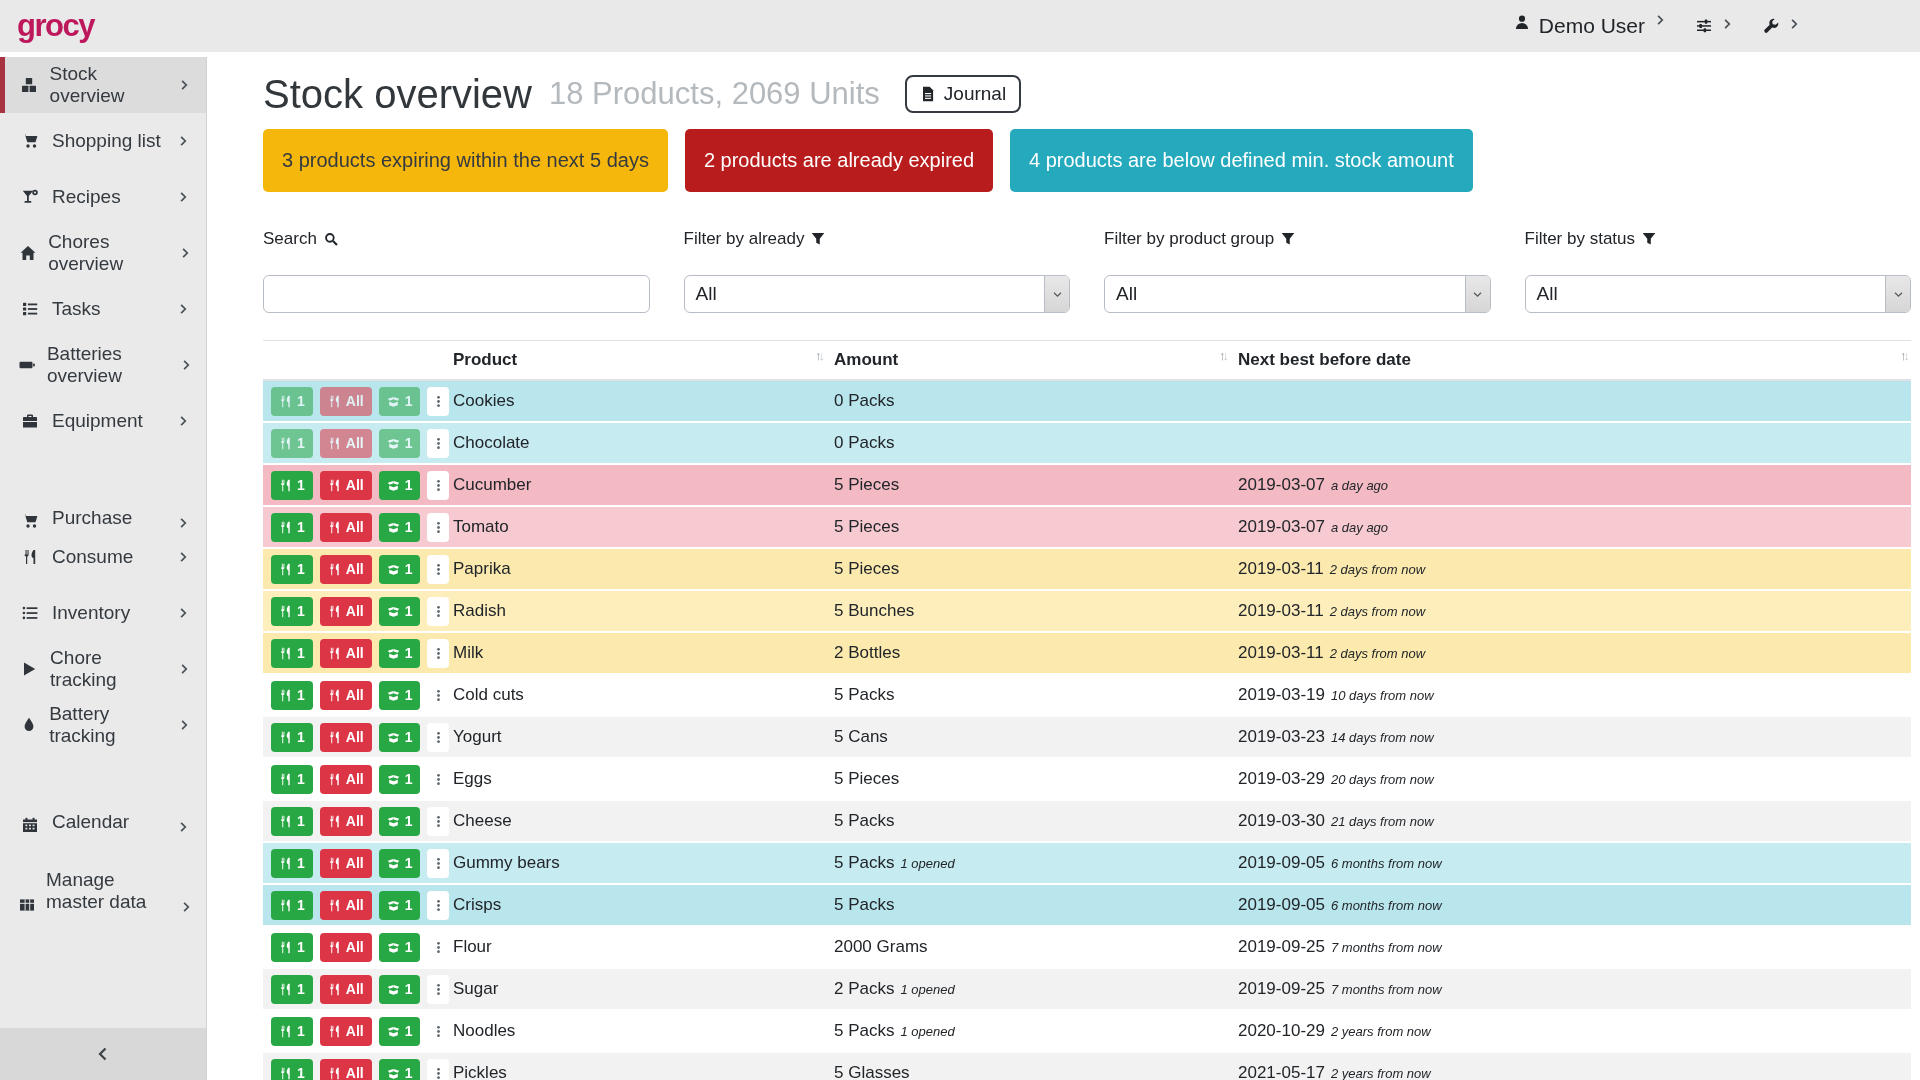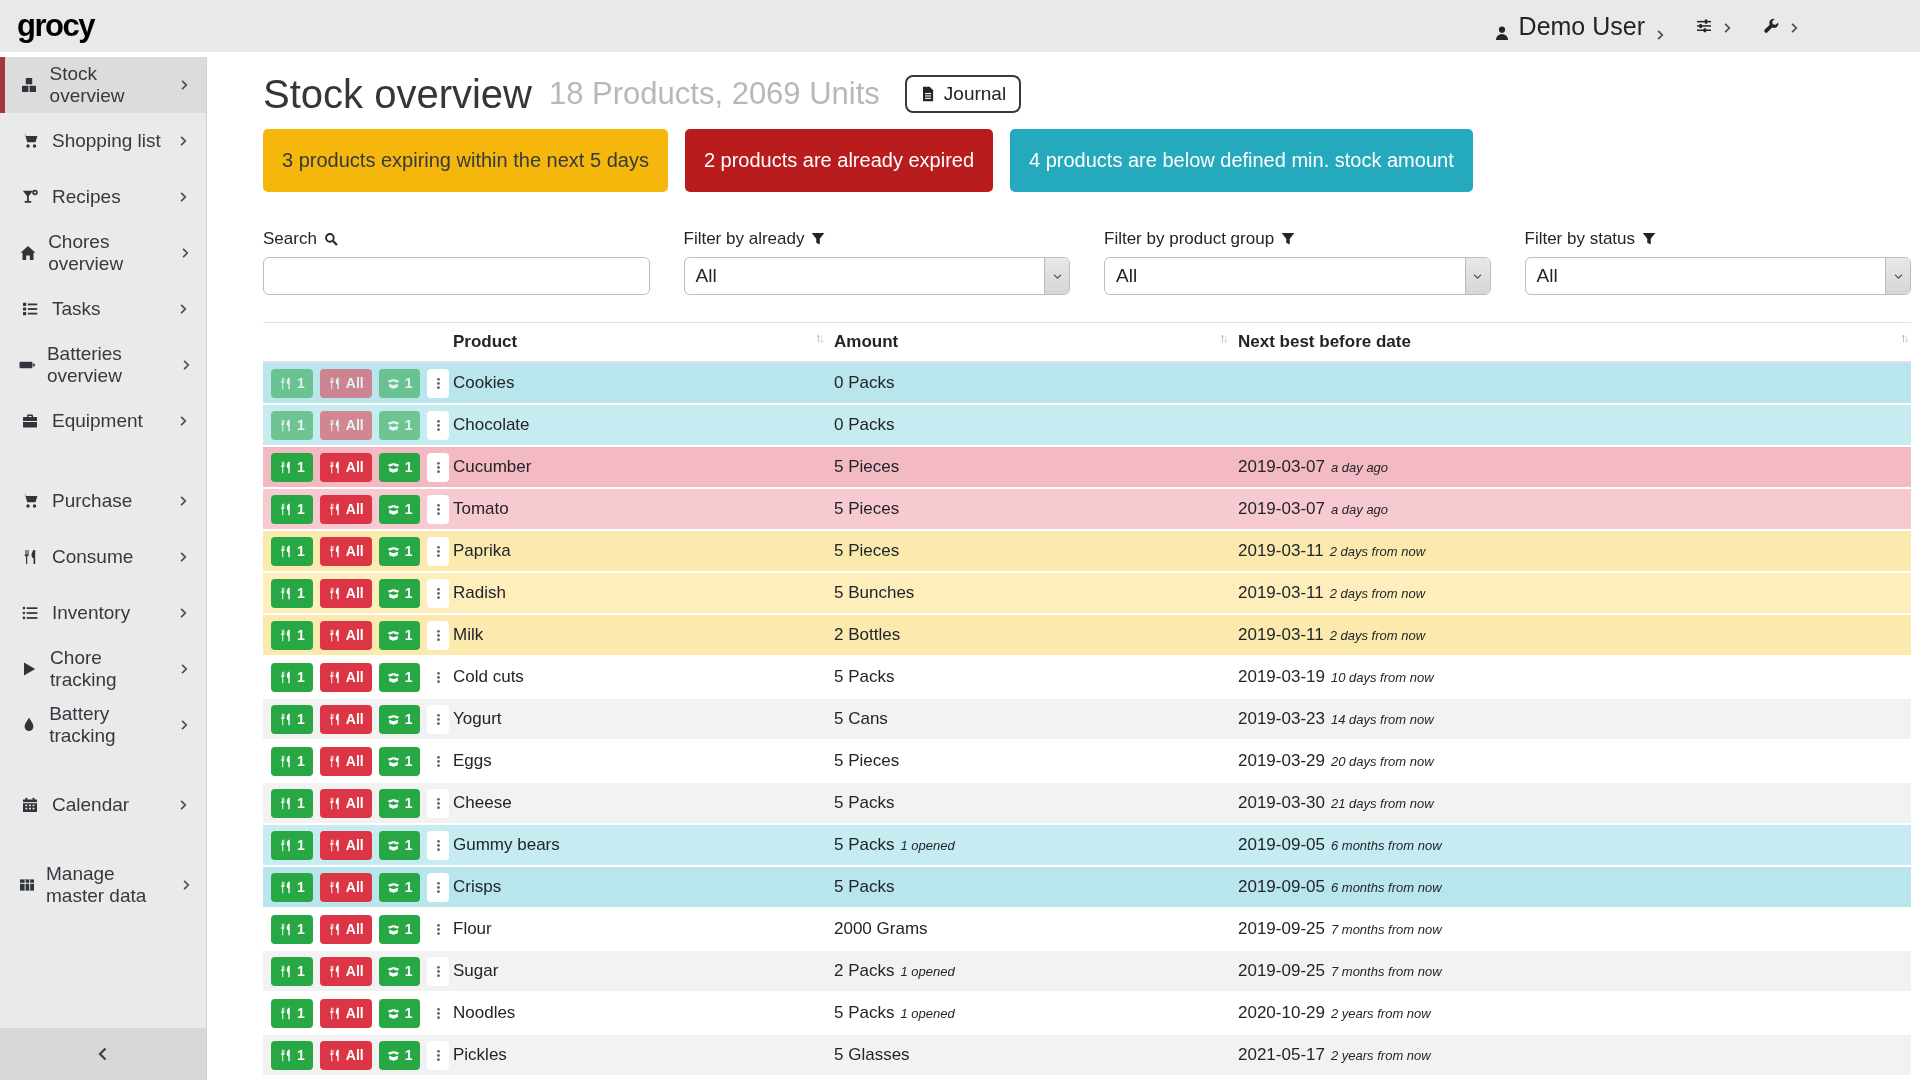--- a/index.html
+++ b/index.html
@@ -11,37 +11,37 @@
   }
   .icn { display:inline-flex; align-items:center; justify-content:center; }
   .icn svg { display:block; }
 
   
   .navbar {
     position:fixed; top:0; left:0; right:0; height:52px;
     background:#e9e9e9; display:flex; align-items:center;
     justify-content:space-between; padding:0 120px 0 17px; z-index:20;
   }
-  .logo { font-size:31px; font-weight:bold; letter-spacing:-1.5px; color:#000000; cursor:pointer; }
+  .logo { font-size:31px; font-weight:bold; letter-spacing:-1.5px; color:#be185d; cursor:pointer; }
   .nav-right { display:flex; align-items:center; gap:30px; }
-  .nav-dd { display:flex; align-items:flex-end; gap:9px; cursor:pointer; font-size:25px; color:#212529; }
+  .nav-dd { display:flex; align-items:flex-start; gap:9px; cursor:pointer; font-size:21px; color:#212529; }
   .nav-dd .chev { color:#495057; }
 
   
   .sidebar {
     position:fixed; top:57px; left:0; bottom:0; width:207px;
     background:#eaeaea; border-right:1px solid #d2d2d2; z-index:10;
   }
   .nav-item {
     height:56px; display:flex; align-items:center; gap:11px;
     padding:0 12px 0 19px; font-size:19px; color:#343a40; cursor:pointer;
   }
   .nav-item .icn { width:22px; color:#2f353b; }
   .nav-item.active { background:#dcdcdc; border-left:5px solid #a6333f; padding-left:14px; }
-  .nav-item.gap { margin-top:24px; }
+  .nav-item.gap { margin-top:24px;align-items:flex-end; }
   .nav-item .chev { margin-left:auto; color:#495057; }
   .sidebar-footer {
     position:absolute; left:0; right:0; bottom:0; height:52px;
     background:#d8d8d8; display:flex; align-items:center; justify-content:center;
     color:#3f4448; cursor:pointer;
   }
 
   
   .content { margin-left:208px; padding:20px 9px 0 55px; }
   .page-head { display:flex; align-items:center; gap:17px; }
@@ -55,21 +55,21 @@
   }
 
   .alerts { display:flex; gap:17px; margin-top:13px; }
   .alert { border-radius:5px; padding:20px 19px; font-size:20px; cursor:pointer; }
   .alert.warning { background:#f6b70c; color:#343a40; }
   .alert.danger  { background:#b91c1c; color:#fff; }
   .alert.info    { background:#25a9bd; color:#fff; }
 
   
   .filters { display:grid; grid-template-columns:repeat(4,1fr); gap:34px; margin-top:37px; }
-  .filter label { display:flex; align-items:center; gap:7px; font-size:17px; color:#212529; margin-bottom:8px; }
+  .filter label { display:flex; align-items:center; gap:7px; font-size:17px; color:#212529; margin-bottom:26px; }
   .filter label .icn { color:#212529; }
   .tinput {
     width:100%; height:38px; border:1px solid #b6bdc4; border-radius:6px;
     font-size:19px; padding:0 10px; font-family:inherit; background:#fff;
   }
   .tselect {
     width:100%; height:38px; border:1px solid #b6bdc4; border-radius:6px;
     background:#fff; display:flex; align-items:center; cursor:pointer; overflow:hidden;
   }
   .tselect .val { flex:1; font-size:19px; padding:0 11px; color:#212529; }

